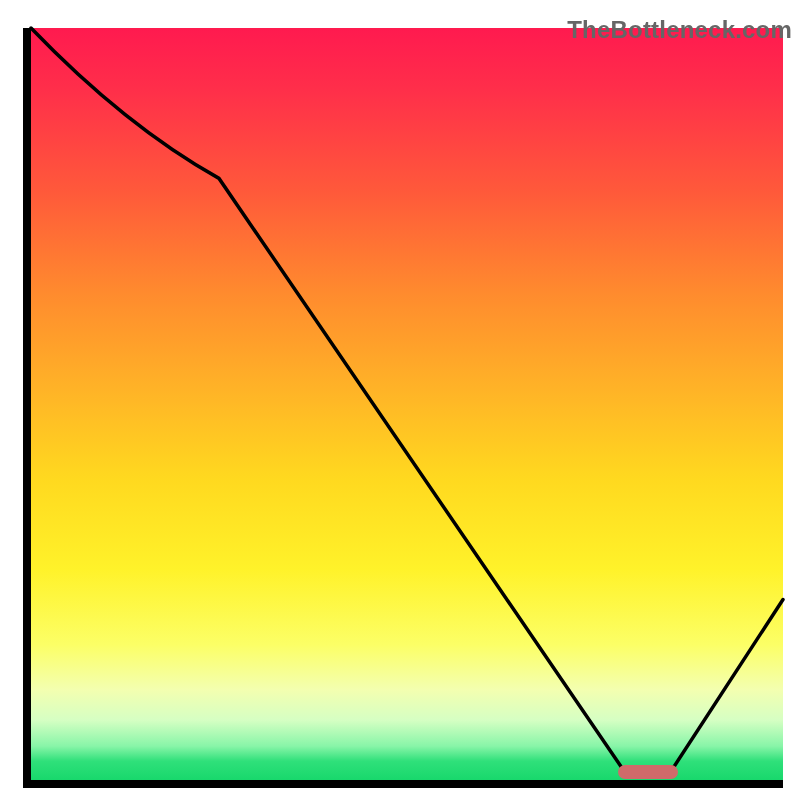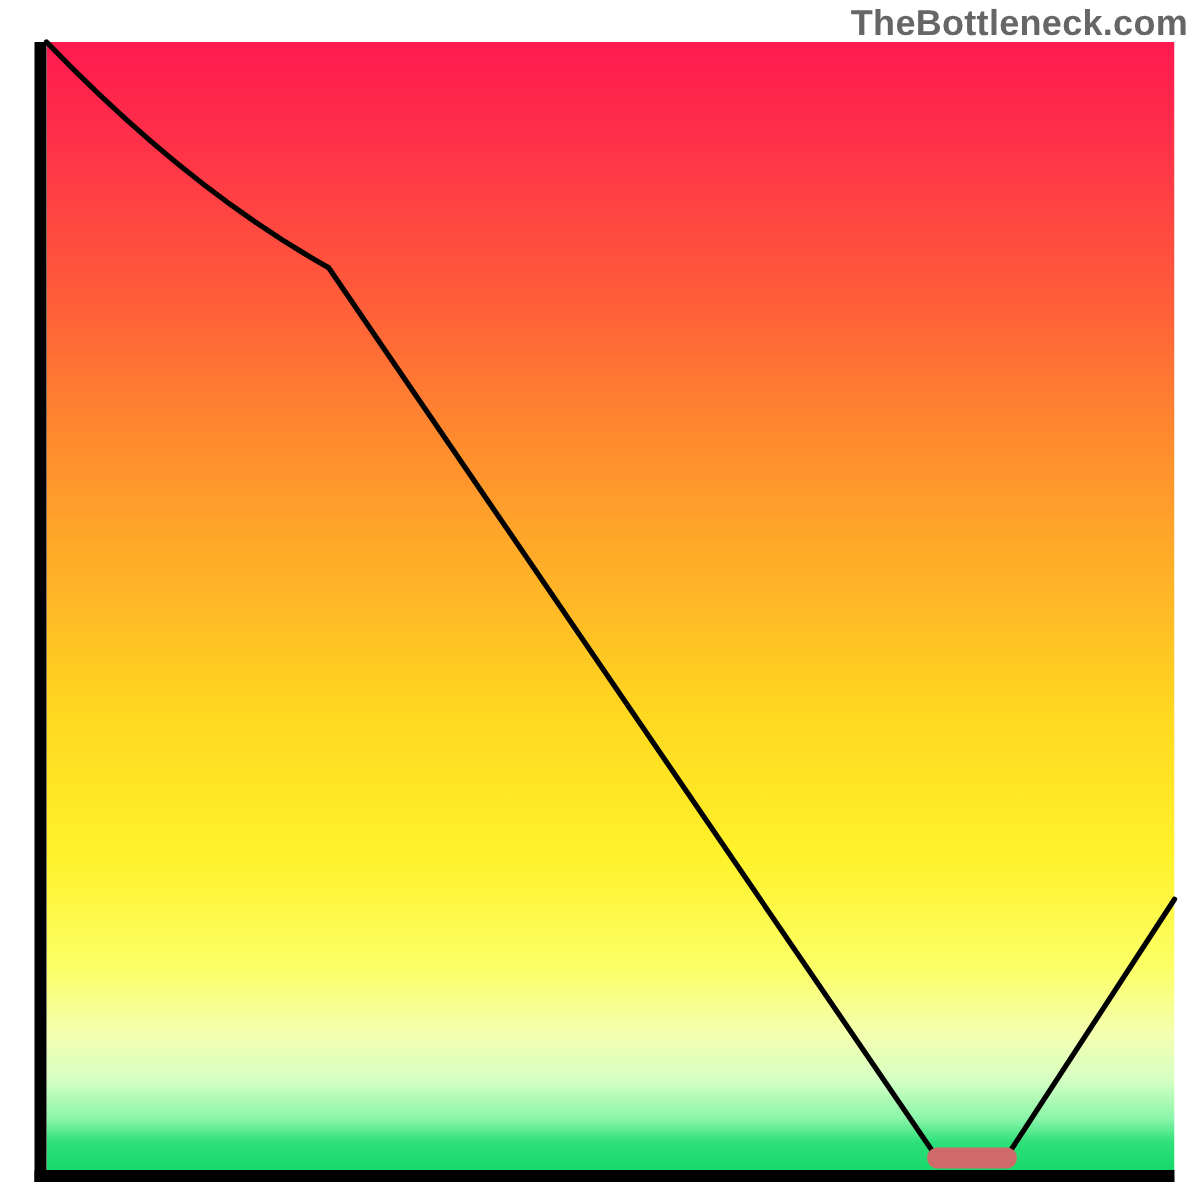--- a/index.html
+++ b/index.html
@@ -10,21 +10,21 @@
     background: #ffffff;
     font-family: Arial, Helvetica, sans-serif;
   }
   .container {
     position: relative;
     width: 800px;
     height: 800px;
   }
   .watermark {
     position: absolute;
-    top: 2px;
+    top: 16px;
     right: 8px;
     font-size: 24px;
     font-weight: bold;
     color: #666666;
     letter-spacing: 0.2px;
     z-index: 3;
   }
   .axis-left {
     position: absolute;
     left: 23px;

